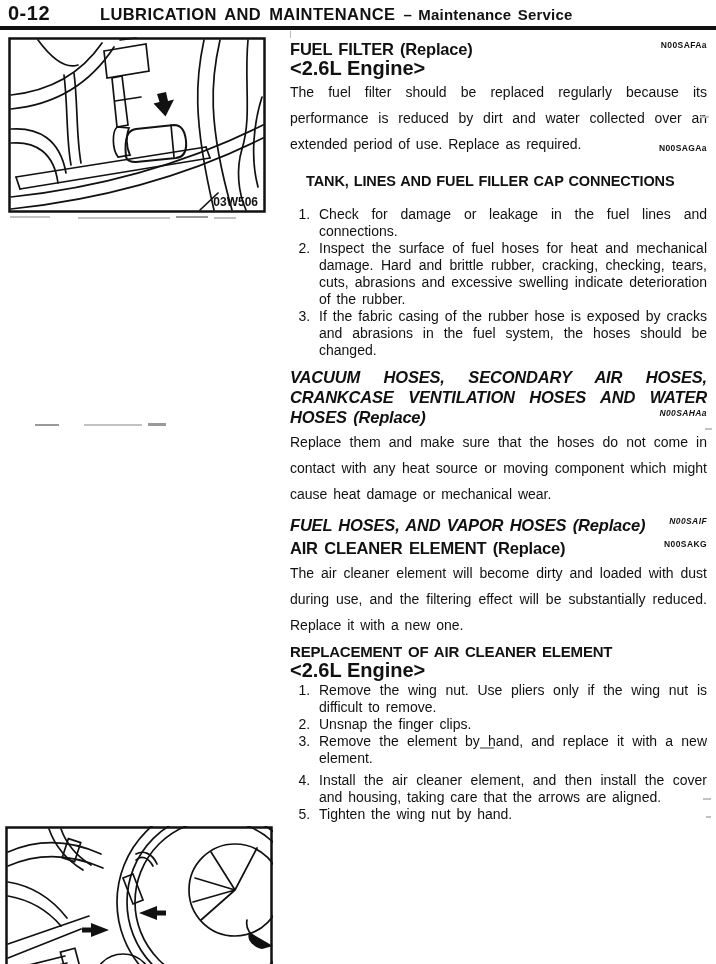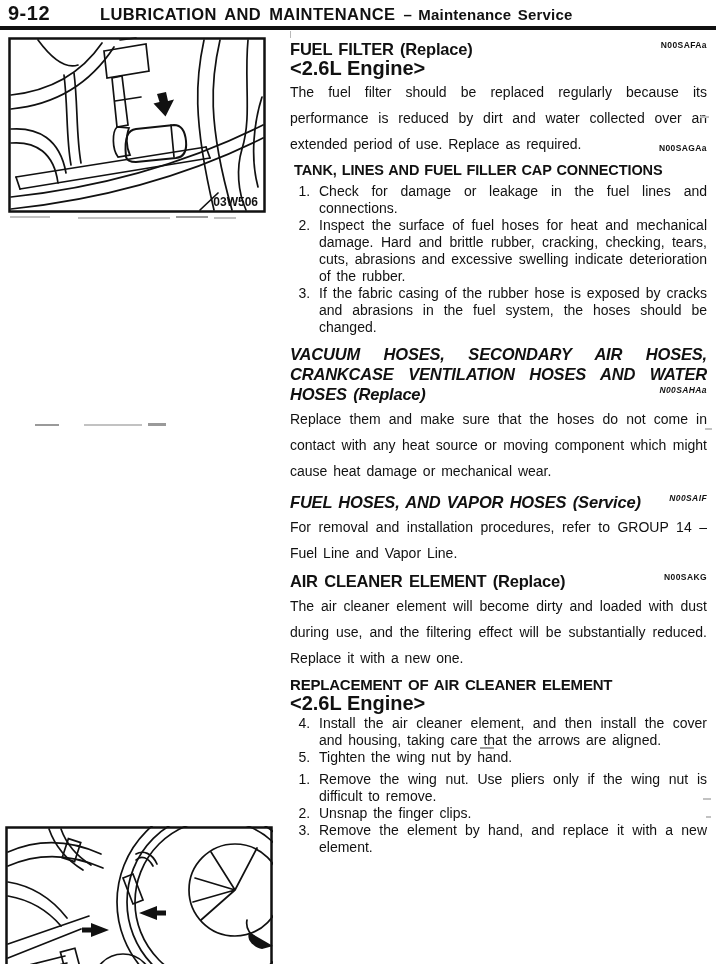--- a/index.html
+++ b/index.html
@@ -46,21 +46,21 @@
   }
   .sec-code{
     position:absolute;right:0;bottom:4px;
     font-size:8.5px;font-weight:bold;letter-spacing:.4px;
   }
   .engine-tag{
     font-size:20px;font-weight:bold;line-height:18px;margin:0;
   }
   .bold-sub{
     font-size:14.5px;font-weight:bold;line-height:17px;
-    letter-spacing:-.1px;word-spacing:1px;margin:4px;
+    letter-spacing:-.1px;word-spacing:1px;margin:16px;
   }
   p.body{
     font-size:14px;line-height:26px;text-align:justify;word-spacing:2px;
     margin:2px 0 5px 0;
   }
   ol.steps{
     margin:3px 0 5px 0;padding:0 0 0 26px;
     font-size:14px;line-height:17px;
   }
   ol.steps li{
@@ -72,21 +72,21 @@
 
   
   .artifact{position:absolute;background:#9a9a9a;}
   .artifact.light{background:#c2c2c2;}
 </style>
 </head>
 <body>
 
 <div class="page">
 
-  <div class="hdr-pagenum">9-12</div>
+  <div class="hdr-pagenum">0-12</div>
   <div class="hdr-title">
     <span>LUBRICATION AND MAINTENANCE</span>
     <span class="hdr-sub">– Maintenance Service</span>
   </div>
   <div class="hdr-rule"></div>
   <div class="hdr-tick"></div>
 
   <div class="fig fig-top">
     <svg viewBox="0 0 258 176" width="258" height="176">
       <rect x="1.5" y="1.5" width="255" height="173" fill="none" stroke="#111" stroke-width="2.5"></rect>
@@ -177,43 +177,42 @@
       <li>If the fabric casing of the rubber hose is exposed by cracks and abrasions in the fuel system, the hoses should be changed.</li>
     </ol>
 
     <h2 class="sec-head mt8">
       <span>VACUUM HOSES, SECONDARY AIR HOSES, CRANKCASE VENTILATION HOSES AND WATER HOSES (Replace)</span>
       <span class="sec-code">N00SAHAa</span>
     </h2>
     <p class="body">Replace them and make sure that the hoses do not come in contact with any heat source or moving component which might cause heat damage or mechanical wear.</p>
 
     <h2 class="sec-head mt8">
-      <span>FUEL HOSES, AND VAPOR HOSES (Service)</span>
+      <span>FUEL HOSES, AND VAPOR HOSES (Replace)</span>
       <span class="sec-code">N00SAIF</span>
     </h2>
-    <p class="body">For removal and installation procedures, refer to GROUP 14 – Fuel Line and Vapor Line.</p>
 
     <h2 class="sec-head mt3">
       <span>AIR CLEANER ELEMENT (Replace)</span>
       <span class="sec-code">N00SAKG</span>
     </h2>
     <p class="body">The air cleaner element will become dirty and loaded with dust during use, and the filtering effect will be substantially reduced. Replace it with a new one.</p>
 
     <h2 class="sec-head repl-head mt10">
       <span>REPLACEMENT OF AIR CLEANER ELEMENT</span>
     </h2>
     <div class="engine-tag">&lt;2.6L Engine&gt;</div>
-    <ol class="steps steps-gap" start="4">
-      <li>Install the air cleaner element, and then install the cover and housing, taking care that the arrows are aligned.</li>
-      <li>Tighten the wing nut by hand.</li>
-    </ol>
     <ol class="steps">
       <li>Remove the wing nut. Use pliers only if the wing nut is difficult to remove.</li>
       <li>Unsnap the finger clips.</li>
       <li>Remove the element by hand, and replace it with a new element.</li>
+    </ol>
+    <ol class="steps steps-gap" start="4">
+      <li>Install the air cleaner element, and then install the cover and housing, taking care that the arrows are aligned.</li>
+      <li>Tighten the wing nut by hand.</li>
     </ol>
 
   </div>
 
   <div class="artifact light" style="left:10px;top:216px;width:40px;height:2px;"></div>
   <div class="artifact light" style="left:78px;top:217px;width:92px;height:2px;"></div>
   <div class="artifact" style="left:176px;top:216px;width:32px;height:2px;"></div>
   <div class="artifact light" style="left:214px;top:217px;width:22px;height:2px;"></div>
   <div class="artifact" style="left:35px;top:424px;width:24px;height:2px;"></div>
   <div class="artifact light" style="left:84px;top:424px;width:58px;height:2px;"></div>

